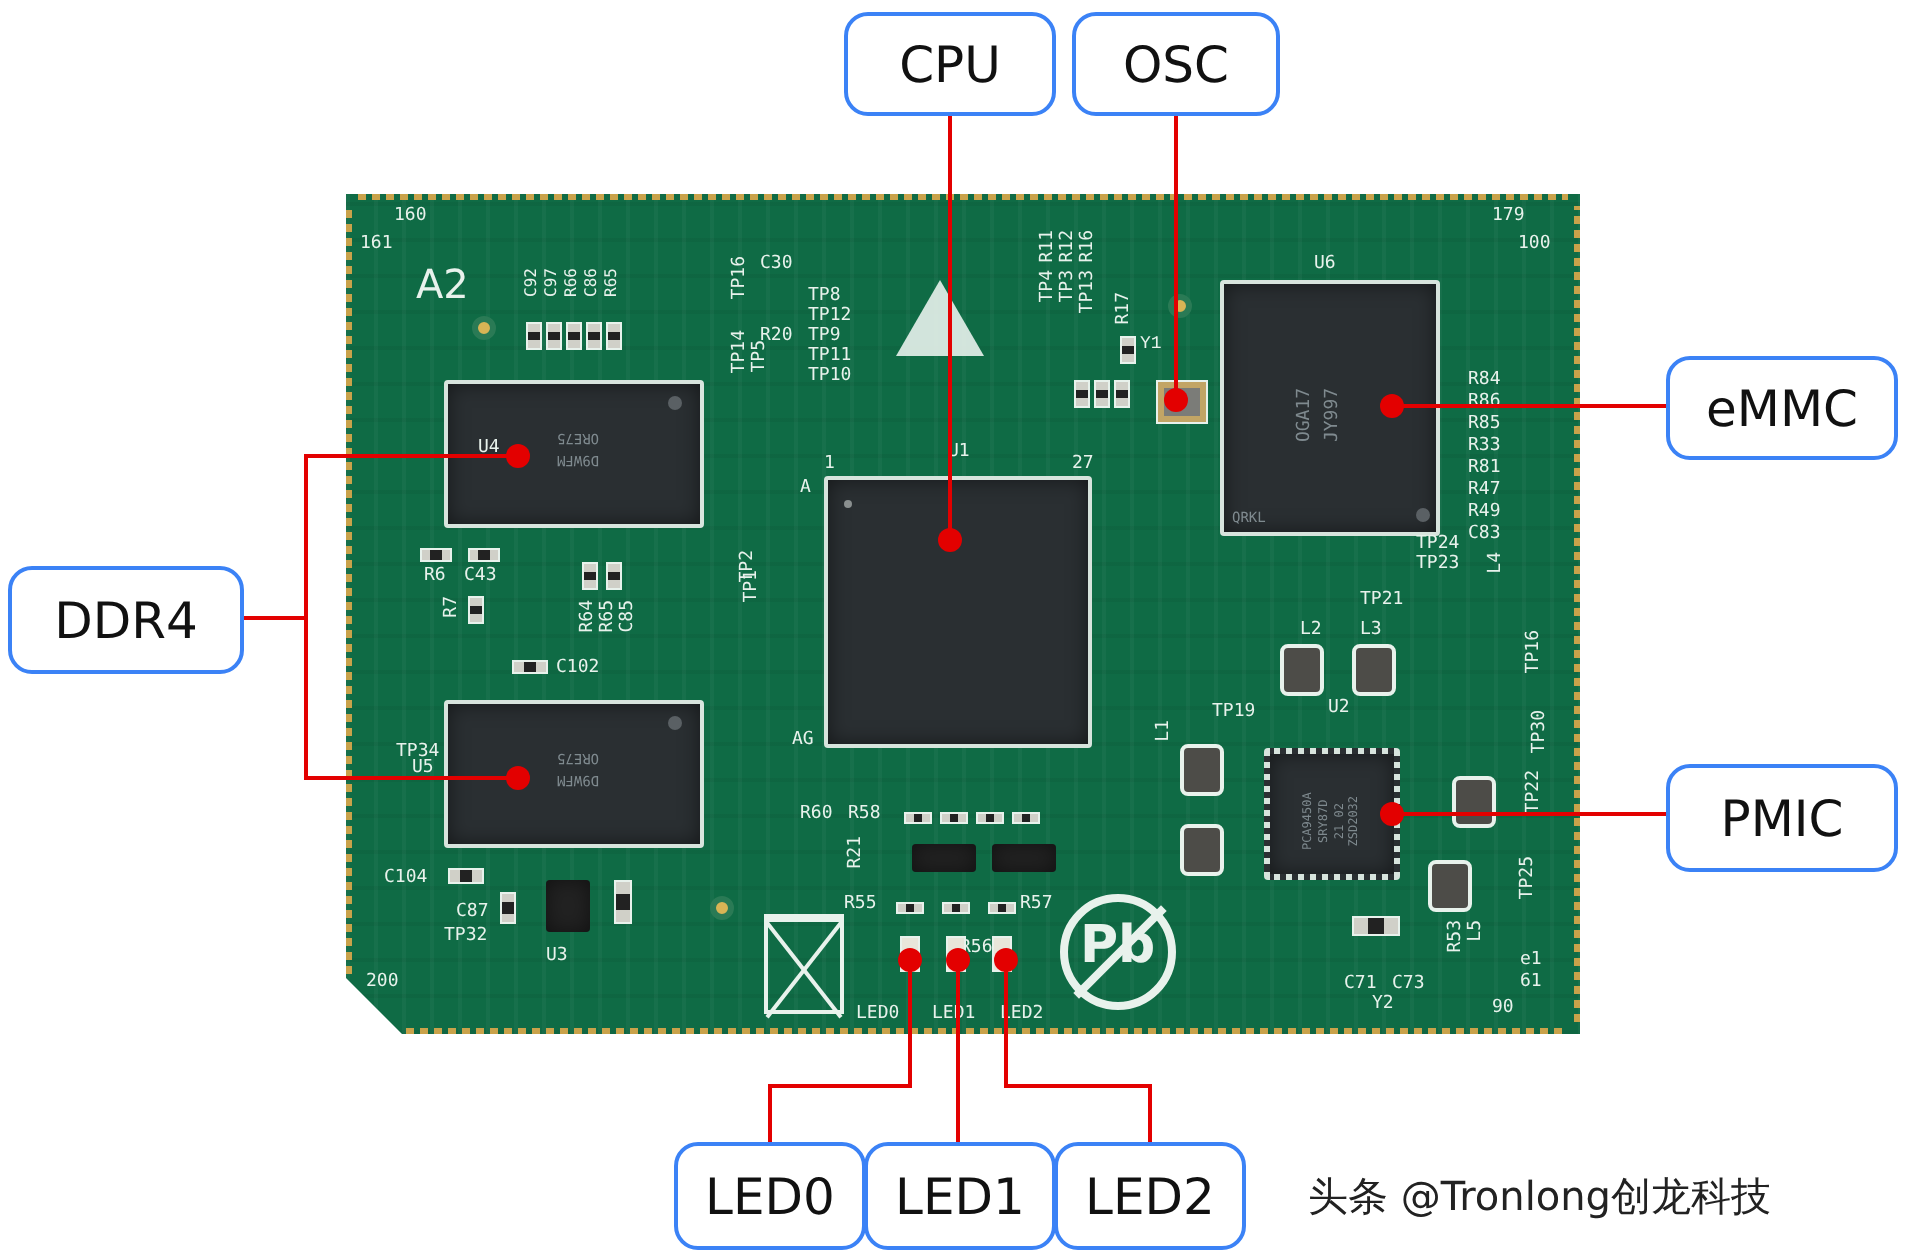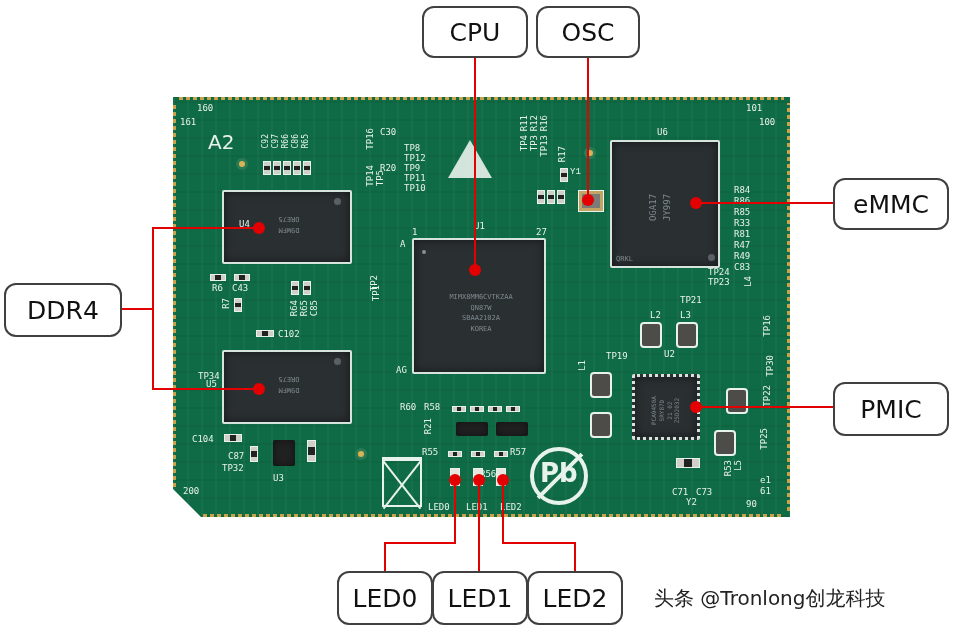--- a/index.html
+++ b/index.html
@@ -45,21 +45,21 @@
   .smd.v::after { left: 0; right: 0; bottom: 0; height: 30%; }
 
   .via { position: absolute; width: 12px; height: 12px; border-radius: 50%; background: #d8b455; border: 3px solid #2a7a55; }
   .inductor { position: absolute; width: 22px; height: 26px; background: #4d4c48; border: 2px solid #e8f2ec; border-radius: 4px; }
 
   .osc { position: absolute; left: 578px; top: 190px; width: 26px; height: 22px; background: #c2a565; border: 1px solid #e8f2ec; }
   .osc::after { content: ""; position: absolute; left: 3px; top: 3px; right: 3px; bottom: 3px; background: #7b7c78; }
 
   .led { position: absolute; width: 10px; height: 18px; background: #e8e6da; border: 1px solid #e8f2ec; }
 
-  .callout { position: absolute; background: #ffffff; border: 2px solid #404040; border-radius: 12px;
+  .callout { position: absolute; background: #ffffff; border: 2px solid #3b82f6; border-radius: 12px;
     display: flex; align-items: center; justify-content: center; font-family: "DejaVu Sans", sans-serif;
     color: #111; font-size: 25px; }
   .line { position: absolute; background: #e30000; }
   .pt { position: absolute; width: 12px; height: 12px; border-radius: 50%; background: #e30000; transform: translate(-50%, -50%); }
 
   .watermark { position: absolute; left: 654px; top: 585px; font-size: 20px; color: #222; font-family: "DejaVu Sans", sans-serif; }
 
   .esd { position: absolute; left: 448px; top: 140px; width: 0; height: 0;
     border-left: 22px solid transparent; border-right: 22px solid transparent; border-bottom: 38px solid #e8f2ec; opacity: 0.9; }
   .pbfree { position: absolute; left: 530px; top: 447px; width: 58px; height: 58px; border: 4px solid #e8f2ec; border-radius: 50%; }
@@ -75,21 +75,21 @@
 
 <div class="board">
   <div class="pads-top"></div>
   <div class="pads-bottom"></div>
   <div class="pads-left"></div>
   <div class="pads-right"></div>
 </div>
 
 <span class="silk" style="left:197px;top:104px;">160</span>
 <span class="silk" style="left:180px;top:118px;">161</span>
-<span class="silk" style="left:746px;top:104px;">101</span>
+<span class="silk" style="left:746px;top:104px;">179</span>
 <span class="silk" style="left:759px;top:118px;">100</span>
 <span class="silk" style="left:183px;top:487px;">200</span>
 <span class="silk" style="left:760px;top:487px;">61</span>
 <span class="silk" style="left:746px;top:500px;">90</span>
 <span class="silk big" style="left:208px;top:132px;">A2</span>
 
 <div class="via" style="left:236px;top:158px;"></div>
 <div class="via" style="left:355px;top:448px;"></div>
 <div class="via" style="left:584px;top:147px;"></div>
 
@@ -169,26 +169,20 @@
 <div class="smd h" style="left:224px;top:434px;width:18px;height:8px;"></div>
 <span class="silk" style="left:228px;top:452px;">C87</span>
 <span class="silk" style="left:222px;top:464px;">TP32</span>
 <div class="smd v" style="left:250px;top:446px;width:8px;height:16px;"></div>
 <div class="chip" style="left:273px;top:440px;width:22px;height:26px;border:none;background:#222;"></div>
 <span class="silk" style="left:273px;top:474px;">U3</span>
 <div class="smd v" style="left:307px;top:440px;width:9px;height:22px;"></div>
 <div class="bin"></div>
 
 <div class="chip" style="left:412px;top:238px;width:134px;height:136px;">
-  <div class="chip-text" style="left:8px;top:52px;width:118px;">
-    <div>MIMX8MM6CVTKZAA</div>
-    <div>QN87W</div>
-    <div>SBAA2102A</div>
-    <div>KOREA</div>
-  </div>
   <div class="dot-pin1" style="left:8px;top:10px;width:4px;height:4px;background:#8a8f8f;"></div>
 </div>
 <span class="silk" style="left:474px;top:222px;">U1</span>
 <span class="silk" style="left:412px;top:228px;">1</span>
 <span class="silk" style="left:536px;top:228px;">27</span>
 <span class="silk" style="left:400px;top:240px;">A</span>
 <span class="silk" style="left:396px;top:366px;">AG</span>
 
 <div class="chip" style="left:610px;top:140px;width:110px;height:128px;">
   <div class="chip-text rot90" style="left:18px;top:52px;width:60px;font-size:9px;">

